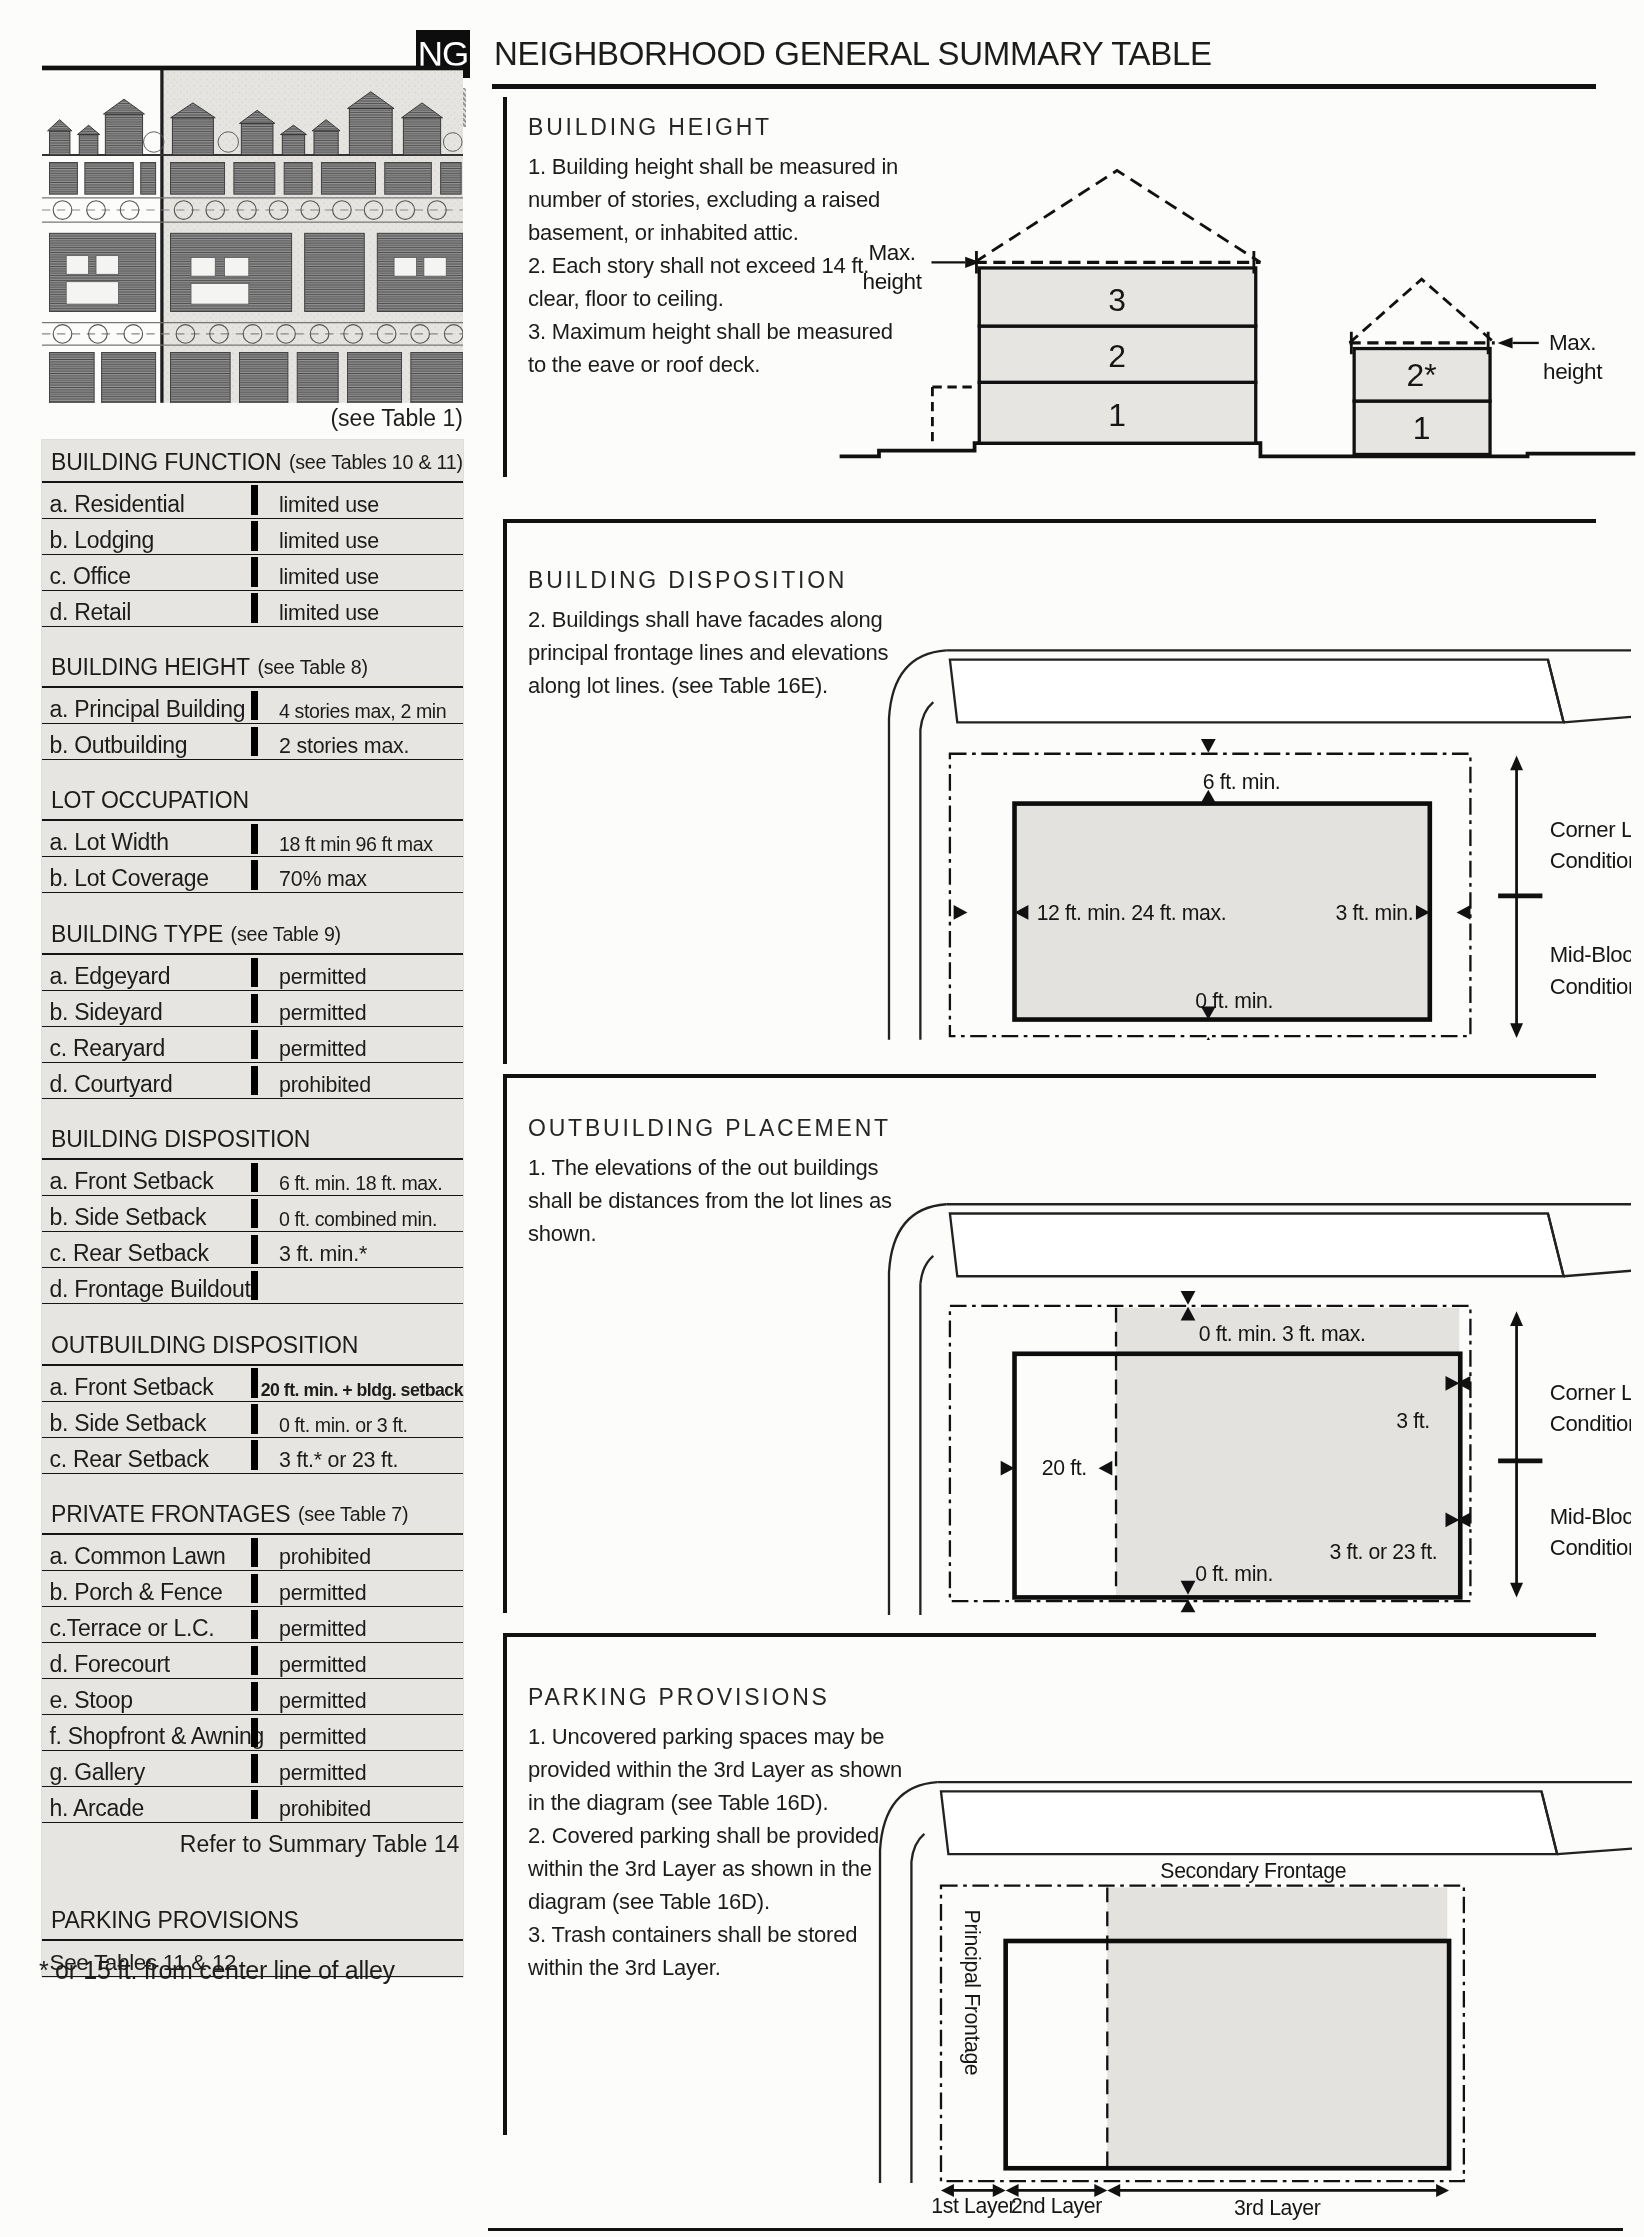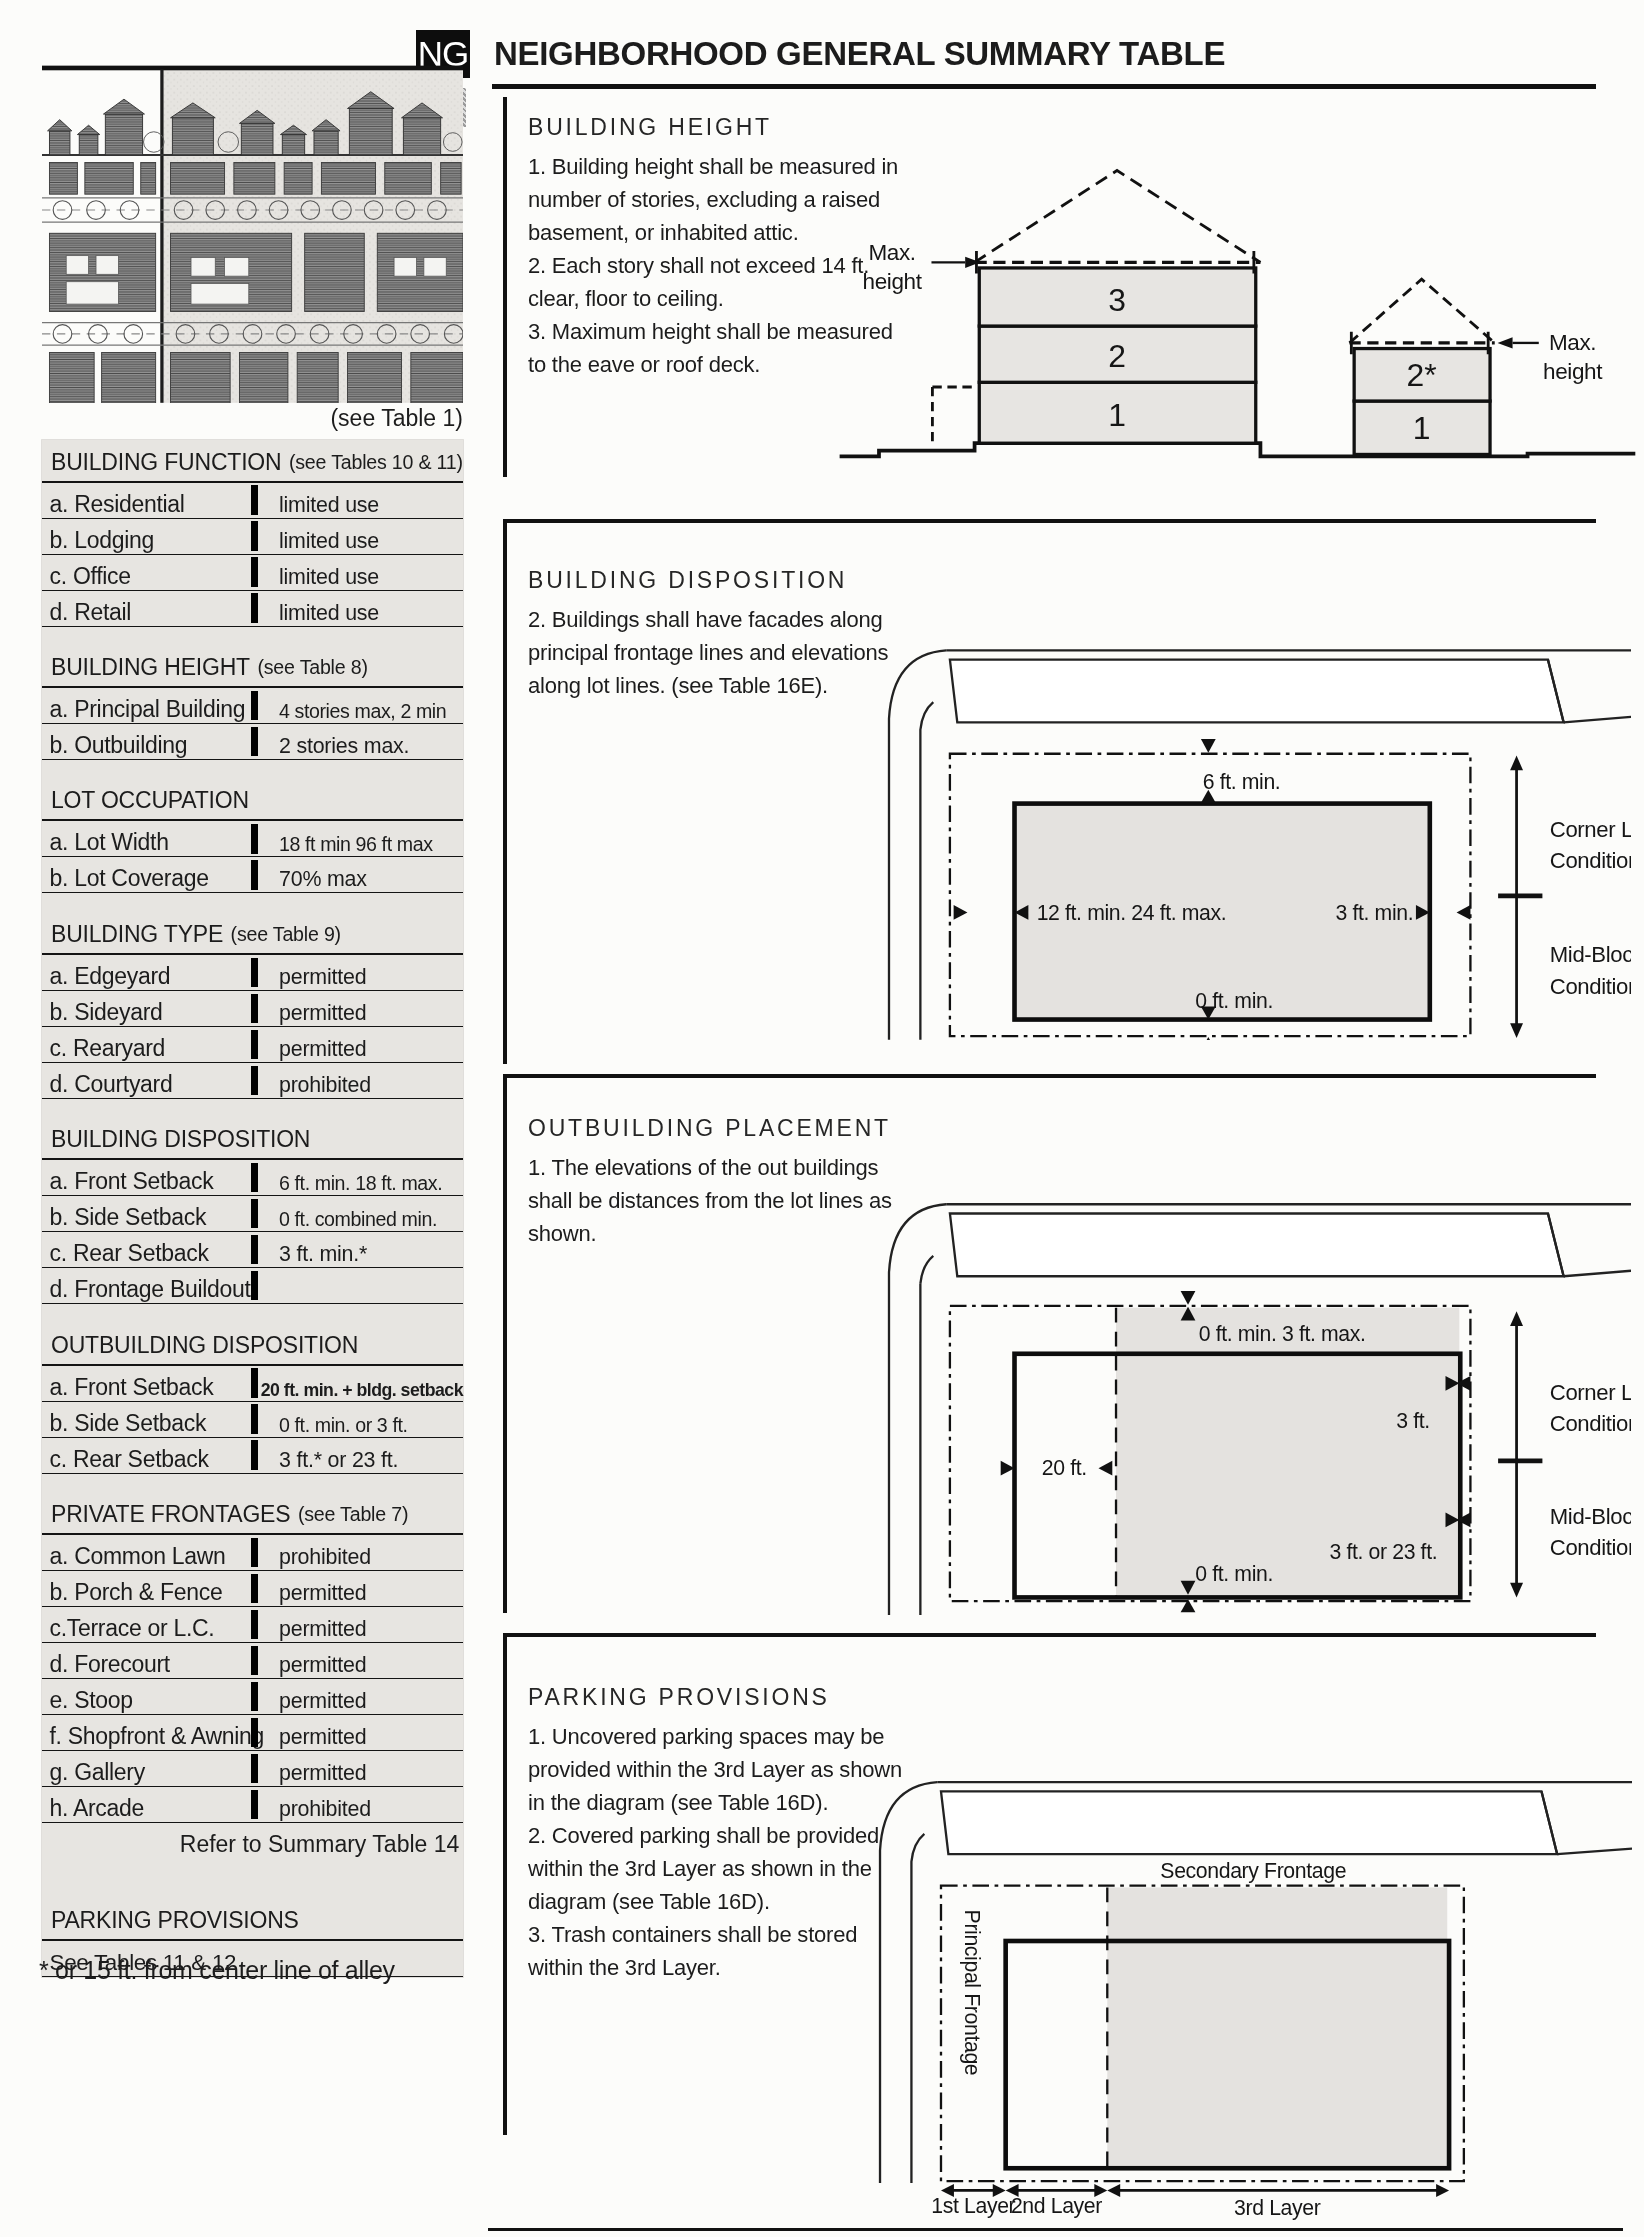--- a/index.html
+++ b/index.html
@@ -14,21 +14,21 @@
   .ng-badge {
     left:416px; top:30px; width:54px; height:48px; background:#0d0d0d;
     color:#fff; font-size:35px; font-weight:normal; display:flex;
     align-items:center; justify-content:center; letter-spacing:-0.9px;
   }
   .scan-mark {
     left:454px; top:88px; width:12px; height:39px;
     background:repeating-linear-gradient(45deg,#9a9a9a 0 1.9px,#ddd 1.9px 3.7px);
   }
   .page-title {
-    left:494px; top:35px; width:1119px; font-size:33px; font-weight:bold;
+    left:494px; top:35px; width:1119px; font-size:33px; font-weight:normal;
     letter-spacing:-0.3px; white-space:nowrap;
   }
   .title-rule { left:492px; top:84px; width:1104px; height:4.7px; background:#111; }
 
   
   .map-wrap { left:42px; top:58px; width:421px; height:345px; }
   .map-caption { left:42px; top:405px; width:421px; text-align:right; font-size:23px; }
 
   .stable {
     left:42px; top:440px; width:421px; background:#e7e5e1; padding-top:3.7px;

